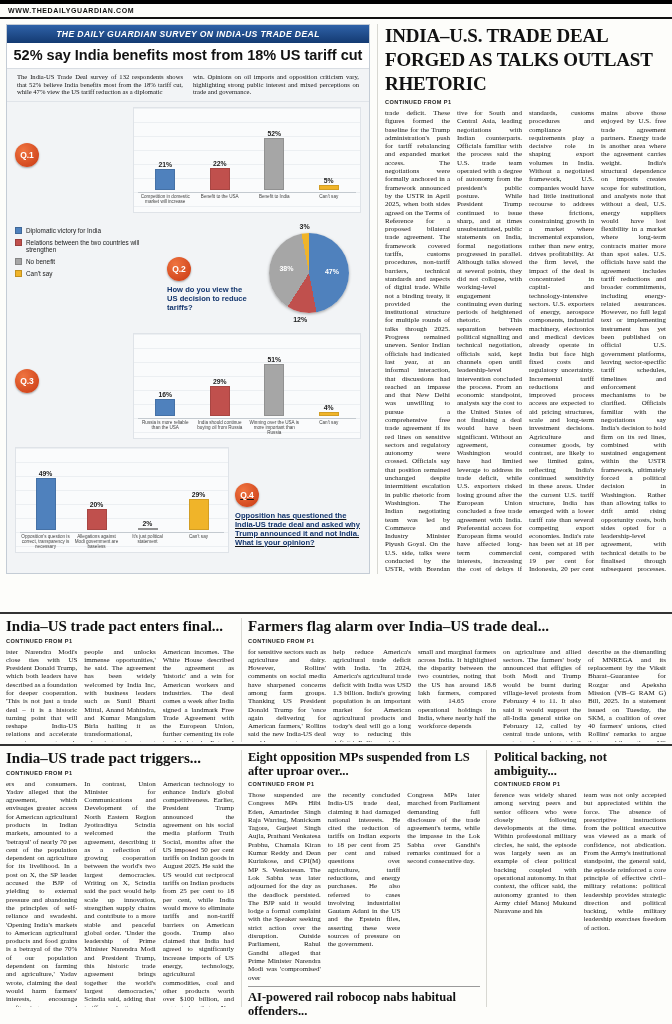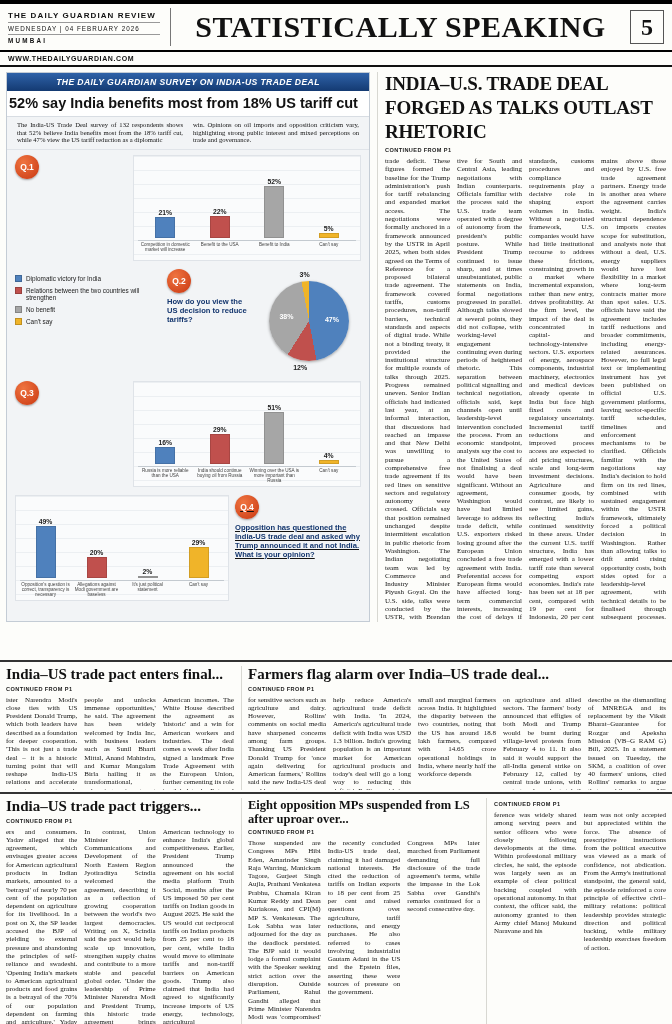--- a/index.html
+++ b/index.html
@@ -17,28 +17,28 @@
   .section-title { flex:1; text-align:center; font-size:30px; line-height:34px; font-weight:bold; letter-spacing:.5px; white-space:nowrap; }
   .page-num-box { width:34px; height:34px; border:1px solid #555; display:flex; align-items:center; justify-content:center; font-size:24px; font-weight:bold; flex:none; }
   .url-bar { height:15px; display:flex; align-items:center; padding:0 8px; border-bottom:2px solid #111; font-family:"Liberation Sans", sans-serif; font-size:7px; font-weight:bold; letter-spacing:.6px; }
 
   
   .top-row { display:flex; height:558px; padding:5px 6px 3px; gap:7px; }
 
   
   .survey { width:364px; flex:none; background:#f2f4f6; border:1px solid #c4ccd5; display:flex; flex-direction:column; }
   .survey-banner { background:linear-gradient(180deg,#2f62a8,#143a72); color:#fff; font-family:"Liberation Sans", sans-serif; font-style:italic; font-weight:bold; font-size:8.6px; letter-spacing:.4px; text-align:center; padding:4px 18px; }
-  .survey-headline { background:#fff; font-family:"Liberation Sans", sans-serif; font-weight:bold; font-size:14.5px; padding:4px 2px 5px; border-bottom:1px solid #d8dde3; }
+  .survey-headline { background:#fff; font-family:"Liberation Sans", sans-serif; font-weight:bold; font-size:14.5px; text-align:center; padding:4px 2px 5px; border-bottom:1px solid #d8dde3; }
   .survey-intro { display:flex; gap:10px; padding:4px 10px 5px; font-size:6.6px; line-height:7.6px; text-align:justify; border-bottom:1px solid #e0e4e9; }
   .survey-intro p { flex:1; }
   .q-row { display:flex; align-items:flex-start; padding:5px 8px 3px; gap:6px; }
   .q-left { width:112px; flex:none; display:flex; flex-direction:column; gap:4px; }
   .q-mid { width:86px; flex:none; display:flex; flex-direction:column; gap:4px; }
   .q-right { width:126px; flex:none; display:flex; flex-direction:column; gap:4px;text-decoration:underline; }
-  .q-badge { width:24px; height:24px; border-radius:50%; background:radial-gradient(circle at 35% 30%, #ef7440, #c93812); color:#fff; font-family:"Liberation Sans", sans-serif; font-weight:bold; font-size:8.5px; display:flex; align-items:center; justify-content:center; box-shadow:0 1px 2px rgba(0,0,0,.35); flex:none; }
+  .q-badge { width:24px; height:24px; border-radius:50%; background:radial-gradient(circle at 35% 30%, #ef7440, #c93812); color:#fff; font-family:"Liberation Sans", sans-serif; font-weight:bold; font-size:8.5px; display:flex; align-items:center; justify-content:center; box-shadow:0 1px 2px rgba(0,0,0,.35); flex:none;margin-top:36px; }
   .q-text { font-family:"Liberation Sans", sans-serif; font-weight:bold; font-size:7.6px; line-height:9px; color:#14366e; }
   .chartpanel { flex:1; background:#fafbfc; border:1px solid #dfe3e8; }
   .barchart { display:flex; align-items:flex-end; justify-content:space-around; padding:6px 4px 3px; height:106px;
               background-image:repeating-linear-gradient(180deg,#eceff2 0 1px, transparent 1px 14px); }
   .bcol { display:flex; flex-direction:column; align-items:center; justify-content:flex-end; flex:1; height:100%; }
   .bval { font-family:"Liberation Sans", sans-serif; font-weight:bold; font-size:6.8px; color:#222; margin-bottom:1px; }
   .bbar { width:20px; border:1px solid rgba(0,0,0,.12); }
   .blab { font-family:"Liberation Sans", sans-serif; font-size:4.6px; line-height:5.2px; color:#444; text-align:center; height:17px; overflow:hidden; margin-top:2px; padding:1px 1px 0; border-top:1px solid #c4cad0; width:100%; }
   .q2-legend { width:146px; flex:none; display:flex; flex-direction:column; gap:5px; padding-top:6px; }
   .lgi { display:flex; gap:4px; align-items:flex-start; font-family:"Liberation Sans", sans-serif; font-size:6.4px; line-height:7px; color:#222; }
@@ -65,30 +65,20 @@
   .w-center { width:246px; flex:none; border-left:1px solid #d8d8d2; border-right:1px solid #d8d8d2; padding:0 6px; display:flex; flex-direction:column; }
   .w-right { flex:1; }
   .stack-art { display:flex; flex-direction:column; min-width:0; }
   .robocop { border-top:1px solid #9a9a9a; margin-top:4px; padding-top:3px; flex:1; }
 </style>
 </head>
 <body>
 
 <div class="page">
 
-  <header class="masthead">
-    <div class="mast-left">
-      <div class="paper-name">THE DAILY GUARDIAN REVIEW</div>
-      <div class="date-line">WEDNESDAY | 04 FEBRUARY 2026</div>
-      <div class="city-line">MUMBAI</div>
-    </div>
-    <div class="mast-divider"></div>
-    <h1 class="section-title">STATISTICALLY SPEAKING</h1>
-    <div class="page-num-box">5</div>
-  </header>
   <div class="url-bar">
     <span>WWW.THEDAILYGUARDIAN.COM</span>
   </div>
 
   <div class="top-row">
 
     <section class="survey">
       <div class="survey-banner">THE DAILY GUARDIAN SURVEY ON INDIA-US TRADE DEAL</div>
       <div class="survey-headline">52% say India benefits most from 18% US tariff cut</div>
       <div class="survey-intro">
@@ -270,20 +260,21 @@
           <div class="col">Congress MPs later marched from Parliament demanding full disclosure of the trade agreement's terms, while the impasse in the Lok Sabha over Gandhi's remarks continued for a second consecutive day.</div>
         </div>
       </article>
       <article class="stack-art robocop">
         <h3 class="art-headline sm">AI-powered rail robocop nabs habitual offenders...</h3>
 
       </article>
     </div>
 
     <article class="art w-right">
+      <h3 class="art-headline sm">Political backing, not ambiguity...</h3>
       <div class="continued">CONTINUED FROM P1</div>
       <div class="cols">
         <div class="col">ference was widely shared among serving peers and senior officers who were closely following developments at the time. Within professional military circles, he said, the episode was largely seen as an example of clear political backing coupled with operational autonomy. In that context, the officer said, the autonomy granted to then Army chief Manoj Mukund Naravane and his</div>
         <div class="col">team was not only accepted but appreciated within the force. The absence of prescriptive instructions from the political executive was viewed as a mark of confidence, not abdication. From the Army's institutional standpoint, the general said, the episode reinforced a core principle of effective civil–military relations: political leadership provides strategic direction and political backing, while military leadership exercises freedom of action.</div>
       </div>
     </article>
   </div>
 
 </div>
 

